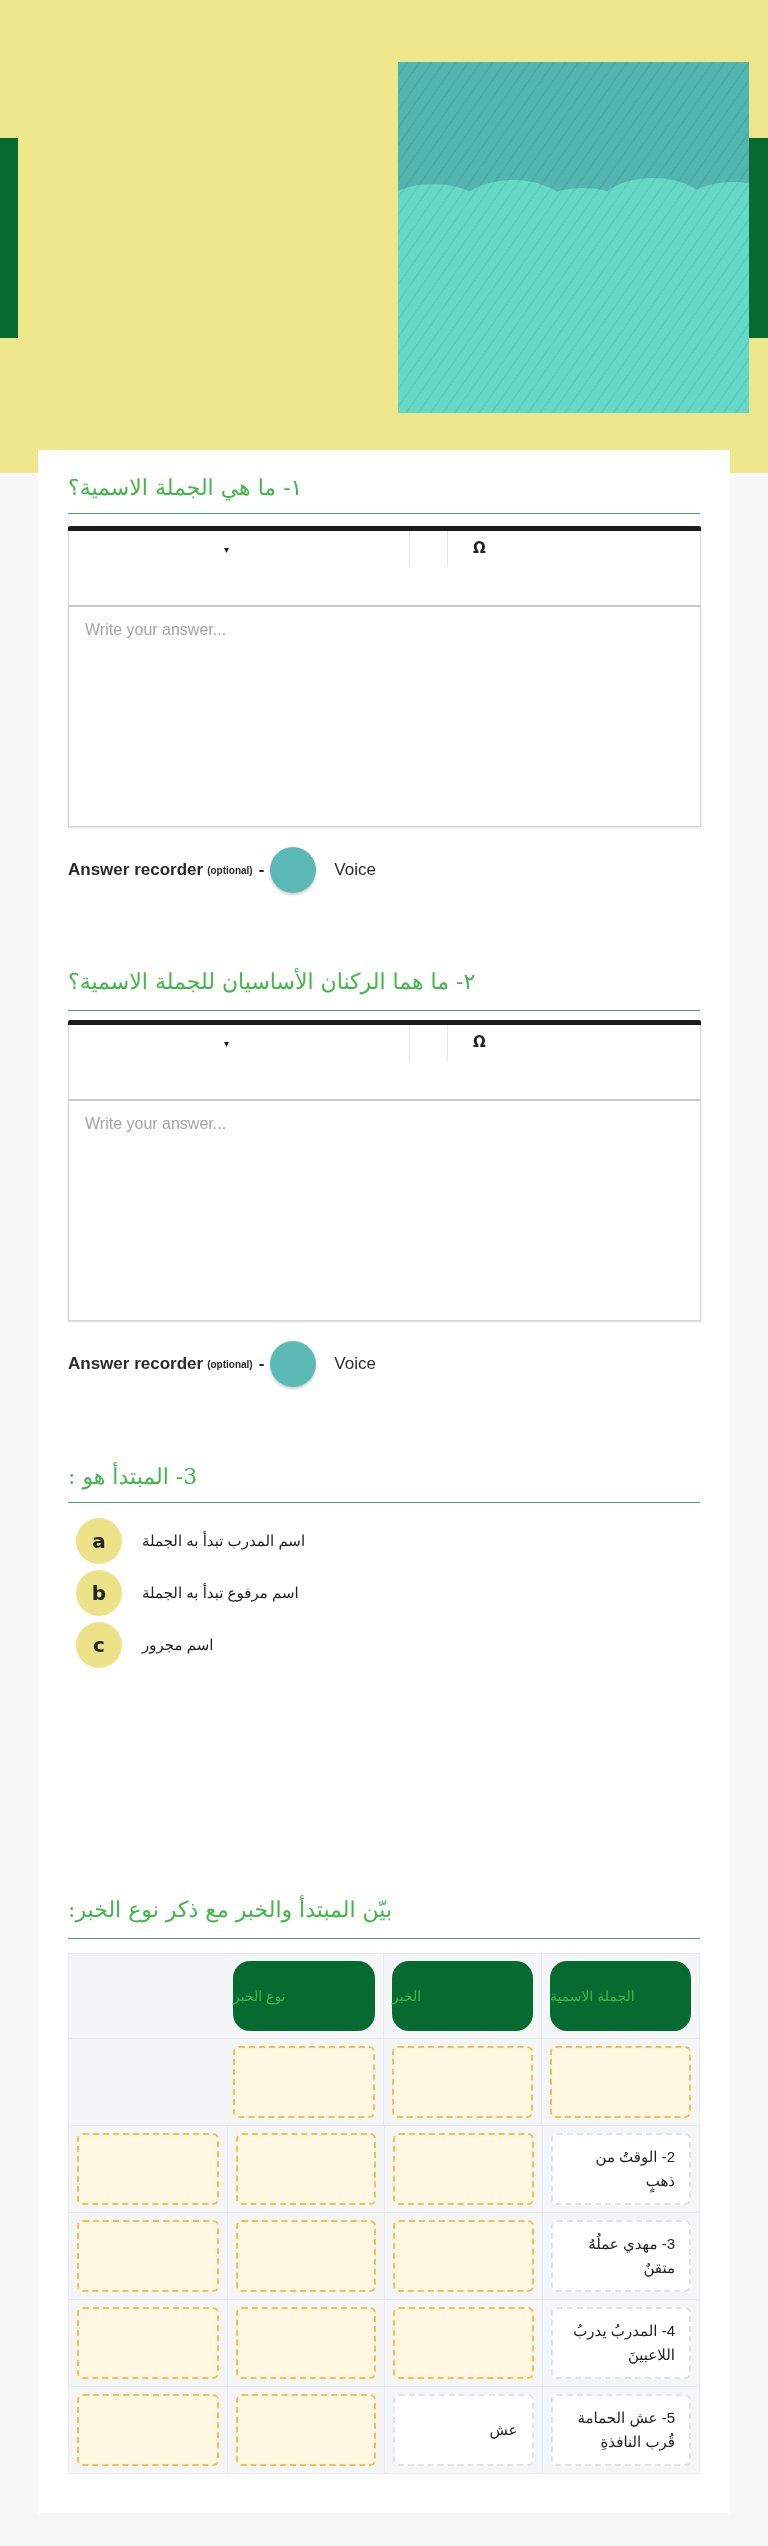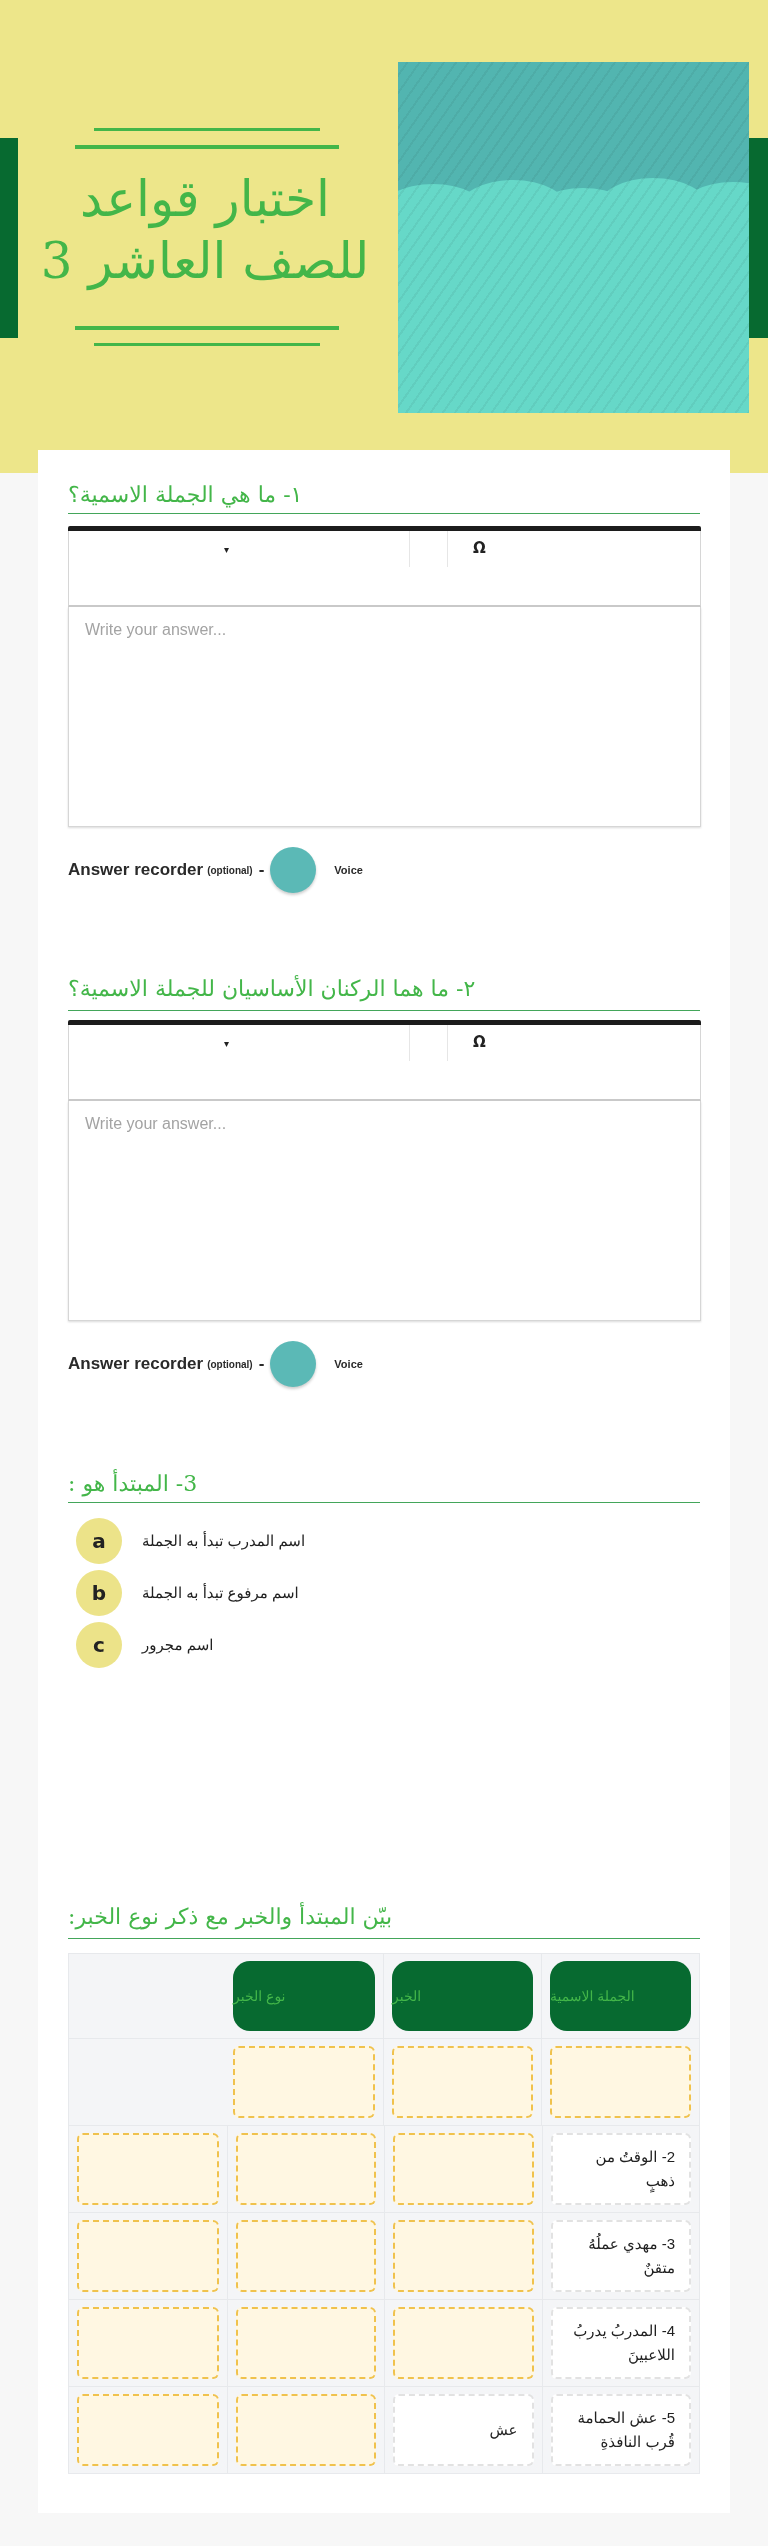--- a/index.html
+++ b/index.html
@@ -17,39 +17,39 @@
                 background: #5cc5be; }
   .hero-image .sky { position: absolute; left: 0; top: 0; width: 100%; height: 140px; background: #52b5b0; }
   .hero-image .cloud { position: absolute; top: 118px; width: 110px; height: 60px; border-radius: 50%; background: #66d8c8; }
   .hero-image .ground { position: absolute; left: 0; top: 140px; width: 100%; height: 211px; background: #66d8c8; }
   .hero-image .stripes { position: absolute; inset: 0;
       background: repeating-linear-gradient(-55deg, rgba(0,0,0,0.05) 0 2px, rgba(0,0,0,0) 2px 10px); }
 
   .card { position: absolute; left: 38px; top: 450px; width: 692px; height: 2063px; background: #ffffff; }
   .q-title { position: absolute; left: 30px; width: 632px; direction: rtl; text-align: left;
              color: #43b649; font-family: "DejaVu Serif", serif; font-size: 22px; line-height: 30px; white-space: nowrap; }
-  .q-title-inner { display: inline-block; margin-top: 7px; }
+  .q-title-inner { display: inline-block; }
   .q-rule { position: absolute; left: 30px; width: 632px; height: 1px; background: #43a65a; }
 
   .editor { position: absolute; left: 30px; width: 633px; }
   .editor .bar { height: 5px; background: #1c1c1c; border-radius: 2px 2px 0 0; }
   .editor .toolbar { height: 76px; border-left: 1px solid #d6d6d6; border-right: 1px solid #d6d6d6; position: relative; border-bottom: 2px solid #c9c9c9; }
   .editor .toolbar .dd-arrow { position: absolute; left: 155px; top: 13px; font-size: 10px; color: #222; }
   .editor .toolbar .div1 { position: absolute; left: 340px; top: 0; width: 1px; height: 36px; background: #e6e6e6; }
   .editor .toolbar .div2 { position: absolute; left: 378px; top: 0; width: 1px; height: 36px; background: #e6e6e6; }
   .editor .toolbar .omega { position: absolute; left: 404px; top: 8px; font-size: 15px; font-weight: bold; color: #222; }
   .editor .textarea { height: 220px; border: 1px solid #d6d6d6; border-top: none; box-shadow: 0 1px 2px rgba(0,0,0,0.15);
                       padding: 14px 16px; font-family: "Liberation Sans", sans-serif; font-size: 16px; color: #a3a3a3; }
 
   .recorder { position: absolute; left: 30px; height: 48px; display: flex; align-items: center; font-family: "Liberation Sans", sans-serif; color: #2a2a2a; text-align: right; }
   .recorder .lbl { font-weight: bold; font-size: 17px; }
   .recorder .opt { font-weight: bold; font-size: 10px; margin-left: 4px; }
   .recorder .dash { font-weight: bold; font-size: 17px; margin-left: 6px; }
   .recorder .record-btn { width: 46px; height: 46px; border-radius: 50%; background: #5bb9b6; margin-left: 6px; box-shadow: 0 2px 3px rgba(0,0,0,0.2); }
-  .recorder .voice { font-weight: bold; font-size: 11px; margin-left: 18px; }
+  .recorder .voice { font-weight: normal; font-size: 17px; margin-left: 18px; }
 
   .mc-option { position: absolute; left: 38px; height: 48px; display: flex; align-items: center; }
   .mc-option .letter { width: 46px; height: 46px; border-radius: 50%; background: #ece389; display: flex; align-items: center; justify-content: center;
                        font-family: "DejaVu Sans", sans-serif; font-weight: bold; font-size: 20px; color: #222; }
   .mc-option .opt-text { margin-left: 20px; direction: rtl; font-family: "Liberation Sans", sans-serif; font-size: 15px; color: #222; }
 
   .grid { position: absolute; left: 30px; top: 1503px; width: 632px; background: #f4f5f7; border: 1px solid #e7e9ec; }
   .grid-row { display: flex; flex-direction: row-reverse; border-top: 1px solid #e7e9ec; }
   .grid-row:first-child { border-top: none; }
   .grid-cell { width: 158px; padding: 7px 8px; border-left: 1px solid #e7e9ec; display: flex; }
@@ -60,30 +60,20 @@
   .slot.drop { background: #fff7e2; border: 2px dashed #f0c24d; }
   .slot.given { background: #ffffff; border: 2px dashed #e2e2e2; display: flex; align-items: center; justify-content: flex-start;
                 direction: rtl; padding: 0 14px; font-family: "Liberation Sans", sans-serif; font-size: 15px; color: #222; line-height: 24px; text-align: right; }
 </style>
 </head>
 <body>
 
 <div class="hero">
   <div class="side-bar left"></div>
   <div class="side-bar right"></div>
-  <div class="title-block">
-    <div class="rule thin" style="left:74px; top:0; width:226px;"></div>
-    <div class="rule" style="left:55px; top:17px; width:264px;"></div>
-    <div class="title-text">
-      <div>اختبار قواعد</div>
-      <div>للصف العاشر 3</div>
-    </div>
-    <div class="rule" style="left:55px; top:198px; width:264px;"></div>
-    <div class="rule thin" style="left:74px; top:215px; width:226px;"></div>
-  </div>
   <div class="hero-image">
     <div class="sky"></div>
     <div class="ground"></div>
     <div class="cloud" style="left:-20px; top:122px;"></div>
     <div class="cloud" style="left:60px; top:118px;"></div>
     <div class="cloud" style="left:130px; top:126px;"></div>
     <div class="cloud" style="left:200px; top:116px;"></div>
     <div class="cloud" style="left:280px; top:120px;"></div>
     <div class="stripes"></div>
   </div>

